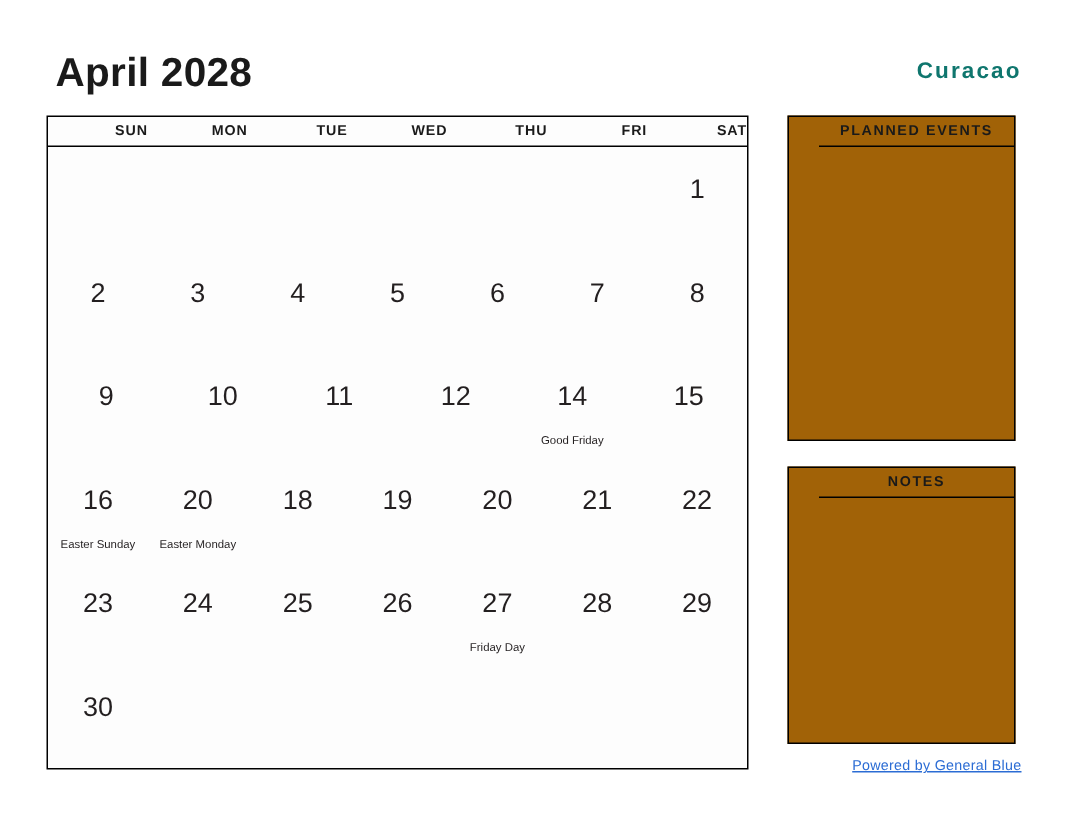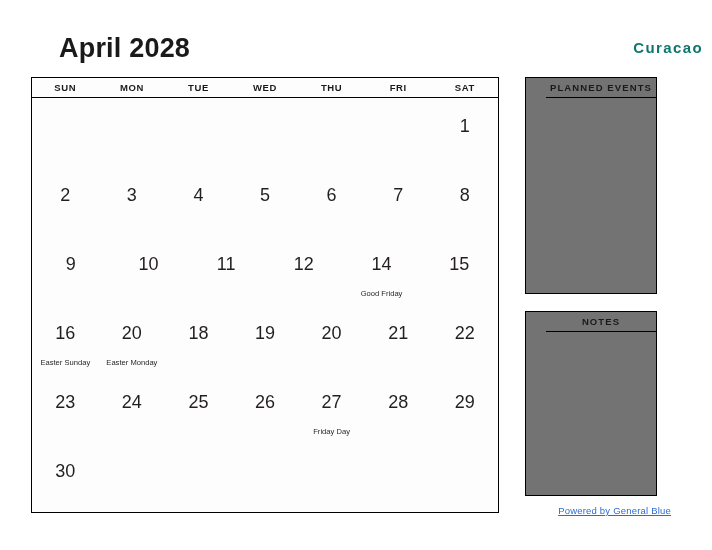--- a/index.html
+++ b/index.html
@@ -16,21 +16,20 @@
     overflow: hidden;
   }
 
   
   #page-header {
     position: absolute;
     left: 31px;
     top: 32px;
     width: 650px;
     height: 36px;
-    margin-left: 22px;
   }
   #month-title {
     position: absolute;
     left: 6px;
     top: 0;
     font-size: 27px;
     font-weight: bold;
     letter-spacing: 0.2px;
     color: #1a1a1a;
     line-height: 32px;
@@ -58,21 +57,21 @@
     box-sizing: border-box;
     background: #fdfdfd;
   }
   #weekday-header {
     display: flex;
     border-bottom: 1px solid #000000;
     height: 19px;
   }
   .weekday-cell {
     flex: 1 1 0;
-    text-align: center;
+    text-align: right;
     font-size: 9.5px;
     font-weight: bold;
     letter-spacing: 0.6px;
     line-height: 19px;
     color: #1a1a1a;
   }
   .week-row {
     display: flex;
     height: 69px;
   }
@@ -95,24 +94,24 @@
     color: #231f20;
     margin-top: 14px;
     white-space: nowrap;
   }
   .day-cell.empty .day-number { visibility: hidden; }
 
   
   .side-panel {
     position: absolute;
     left: 525px;
-    width: 132px;
+    width: 152px;
     border: 1px solid #000000;
     box-sizing: border-box;
-    background: #737373;
+    background: #a16207;
     padding-left: 20px;
   }
   #planned-events-panel { top: 77px; height: 217px; }
   #notes-panel { top: 311px; height: 185px; }
   .panel-title {
     height: 19px;
     line-height: 19px;
     text-align: center;
     font-size: 9.5px;
     font-weight: bold;
@@ -120,21 +119,21 @@
     border-bottom: 1px solid #000000;
     color: #1a1a1a;
   }
   .panel-body {
     height: calc(100% - 20px);
   }
 
   
   #footer-link {
     position: absolute;
-    right: 41px;
+    right: 31px;
     top: 505px;
     font-size: 9.5px;
     color: #2b6cd4;
     letter-spacing: 0.2px;
     white-space: nowrap;
   }
 </style>
 </head>
 <body>
 

